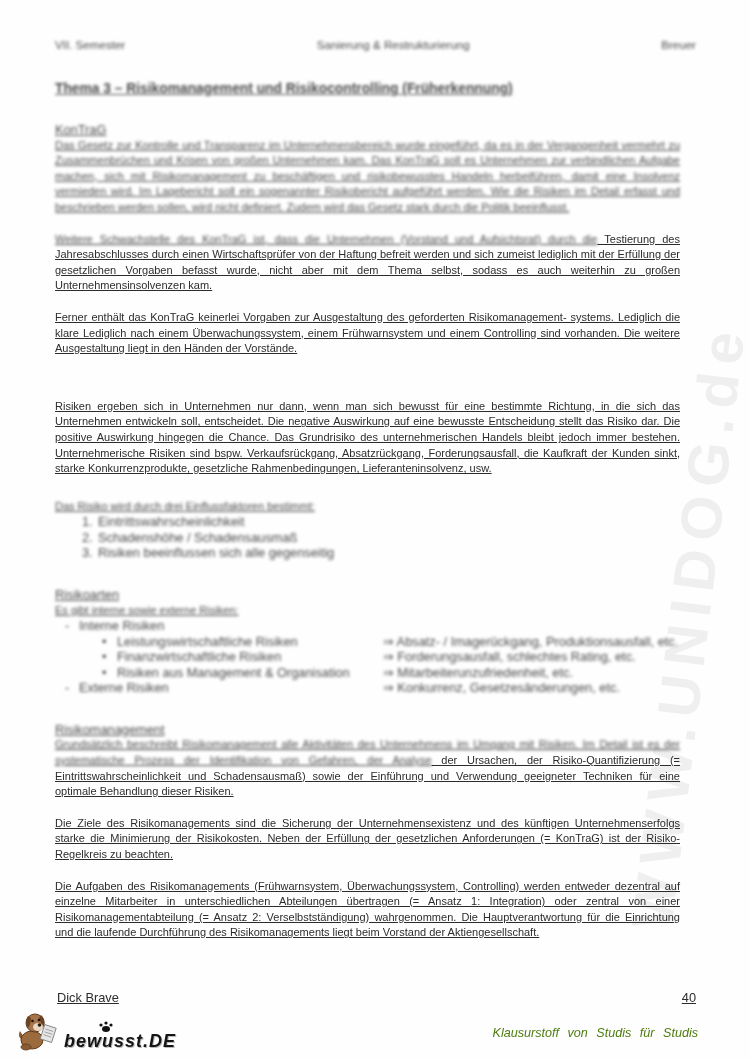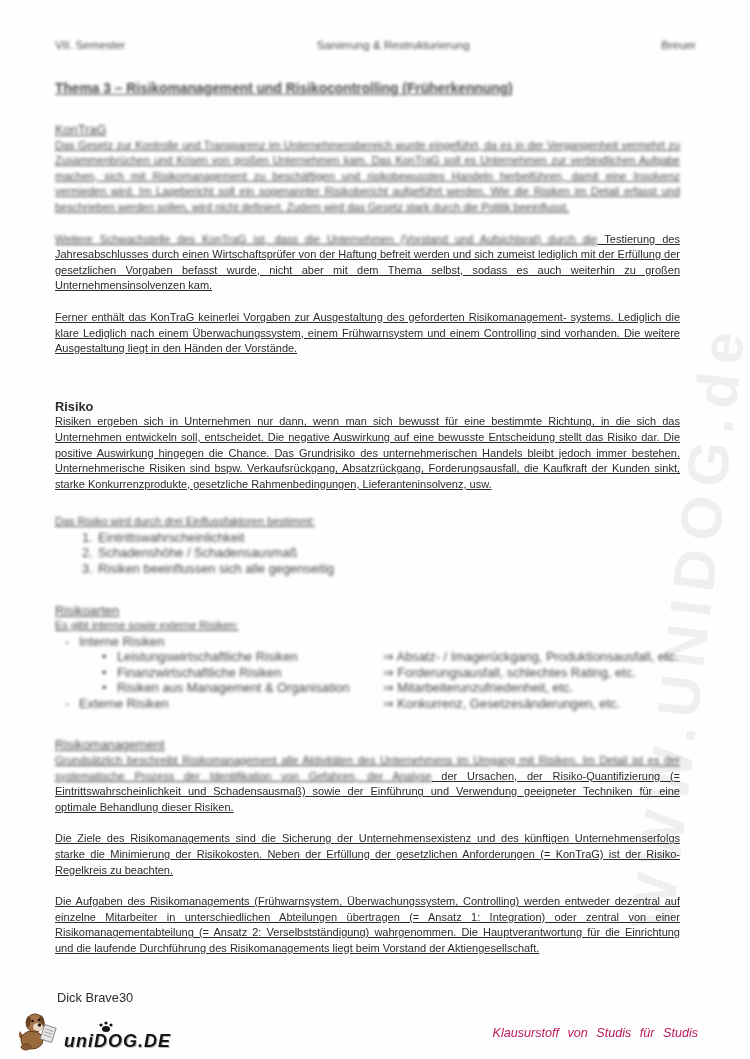--- a/index.html
+++ b/index.html
@@ -39,33 +39,33 @@
   .ra-row.lvl-bullet .label { padding-left:62px; display:inline-block; }
   .ra-row .arrow { position:absolute; left:328px; top:0; white-space:nowrap; }
 
   .watermark {
     position:absolute; left:258px; top:592px; width:860px; text-align:center;
     transform:rotate(-83deg); transform-origin:center center;
     font-size:58px; letter-spacing:9px; font-weight:bold;
     color:rgba(110,110,120,0.10); pointer-events:none; white-space:nowrap;
   }
 
-  .footer-line { position:absolute; left:57px; right:54px; top:990px; display:flex; justify-content:flex-start; font-size:12.8px; color:#2c2c2c; }
+  .footer-line { position:absolute; left:57px; right:54px; top:990px; display:flex; justify-content:space-between; font-size:12.8px; color:#2c2c2c;text-decoration:underline; }
 
   .logo-block { position:absolute; left:16px; top:1006px; display:flex; align-items:flex-end; }
   .logo-text {
     font-weight:bold; font-style:italic; font-size:18px; letter-spacing:1px;
     color:#151515; margin-left:2px; margin-bottom:4px; position:relative;
     text-shadow:1px 1px 0 #bbb;
   }
   .paw { position:absolute; top:-14px; left:34px; }
 
   .tagline {
     position:absolute; right:52px; top:1026px; font-style:italic;
-    font-size:12.6px; color:#be185d; word-spacing:5px;
+    font-size:12.6px; color:#4d7c0f; word-spacing:5px;
   }
 </style>
 </head>
 <body>
 
 <div class="page">
 
   <div class="watermark">WWW.UNIDOG.de</div>
 
   <div class="content">
@@ -81,21 +81,20 @@
     <div>
       <div class="h-underline blur">KonTraG</div>
       <p class="body blur">Das Gesetz zur Kontrolle und Transparenz im Unternehmensbereich wurde eingeführt, da es in der Vergangenheit vermehrt zu Zusammenbrüchen und Krisen von großen Unternehmen kam. Das KonTraG soll es Unternehmen zur verbindlichen Aufgabe machen, sich mit Risikomanagement zu beschäftigen und risikobewusstes Handeln herbeiführen, damit eine Insolvenz vermieden wird. Im Lagebericht soll ein sogenannter Risikobericht aufgeführt werden. Wie die Risiken im Detail erfasst und beschrieben werden sollen, wird nicht definiert. Zudem wird das Gesetz stark durch die Politik beeinflusst.</p>
       <p class="body"><span class="blur-inline">Weitere Schwachstelle des KonTraG ist, dass die Unternehmen (Vorstand und Aufsichtsrat) durch die</span><span> Testierung des Jahresabschlusses durch einen Wirtschaftsprüfer von der Haftung befreit werden und sich zumeist lediglich mit der Erfüllung der gesetzlichen Vorgaben befasst wurde, nicht aber mit dem Thema selbst, sodass es auch weiterhin zu großen Unternehmensinsolvenzen kam.</span></p>
       <p class="body">Ferner enthält das KonTraG keinerlei Vorgaben zur Ausgestaltung des geforderten Risikomanagement- systems. Lediglich die klare Lediglich nach einem Überwachungssystem, einem Frühwarnsystem und einem Controlling sind vorhanden. Die weitere Ausgestaltung liegt in den Händen der Vorstände.</p>
     </div>
 
     <div class="gap-l"></div>
 
     <div>
-      <div class="h-bold">Risiko</div>
       <p class="body">Risiken ergeben sich in Unternehmen nur dann, wenn man sich bewusst für eine bestimmte Richtung, in die sich das Unternehmen entwickeln soll, entscheidet. Die negative Auswirkung auf eine bewusste Entscheidung stellt das Risiko dar. Die positive Auswirkung hingegen die Chance. Das Grundrisiko des unternehmerischen Handels bleibt jedoch immer bestehen. Unternehmerische Risiken sind bspw. Verkaufsrückgang, Absatzrückgang, Forderungsausfall, die Kaufkraft der Kunden sinkt, starke Konkurrenzprodukte, gesetzliche Rahmenbedingungen, Lieferanteninsolvenz, usw.</p>
     </div>
 
     <div class="gap-s"></div>
 
     <div class="blur">
       <div class="line" style="margin:0;">Das Risiko wird durch drei Einflussfaktoren bestimmt:</div>
       <div class="num-list">
         <div class="num-row"><span class="num">1.</span><span>Eintrittswahrscheinlichkeit</span></div>
         <div class="num-row"><span class="num">2.</span><span>Schadenshöhe / Schadensausmaß</span></div>
@@ -142,21 +141,21 @@
       <div class="h-underline blur">Risikomanagement</div>
       <p class="body"><span class="blur-inline">Grundsätzlich beschreibt Risikomanagement alle Aktivitäten des Unternehmens im Umgang mit Risiken. Im Detail ist es der systematische Prozess der Identifikation von Gefahren, der Analyse</span><span> der Ursachen, der Risiko-Quantifizierung (= Eintrittswahrscheinlichkeit und Schadensausmaß) sowie der Einführung und Verwendung geeigneter Techniken für eine optimale Behandlung dieser Risiken.</span></p>
       <p class="body">Die Ziele des Risikomanagements sind die Sicherung der Unternehmensexistenz und des künftigen Unternehmenserfolgs starke die Minimierung der Risikokosten. Neben der Erfüllung der gesetzlichen Anforderungen (= KonTraG) ist der Risiko-Regelkreis zu beachten.</p>
       <p class="body">Die Aufgaben des Risikomanagements (Frühwarnsystem, Überwachungssystem, Controlling) werden entweder dezentral auf einzelne Mitarbeiter in unterschiedlichen Abteilungen übertragen (= Ansatz 1: Integration) oder zentral von einer Risikomanagementabteilung (= Ansatz 2: Verselbstständigung) wahrgenommen. Die Hauptverantwortung für die Einrichtung und die laufende Durchführung des Risikomanagements liegt beim Vorstand der Aktiengesellschaft.</p>
     </div>
 
   </div>
 
   <div class="footer-line">
     <span>Dick Brave</span>
-    <span>30</span>
+    <span>40</span>
   </div>
 
   <div class="logo-block">
     <span>
       <svg width="46" height="46" viewBox="0 0 46 46">
 
         <path d="M6 34 Q1 30 4 25 Q6 29 9 31 Z" fill="#8a5a33"></path>
 
         <ellipse cx="16" cy="34" rx="11" ry="9" fill="#9c6b3d" stroke="#5d3a1c" stroke-width="1"></ellipse>
 
@@ -183,19 +182,19 @@
     </span>
     <span class="logo-text">
       <span class="paw">
         <svg width="16" height="13" viewBox="0 0 16 13">
           <ellipse cx="8" cy="9" rx="4" ry="3" fill="#111"></ellipse>
           <circle cx="3" cy="5" r="1.6" fill="#111"></circle>
           <circle cx="8" cy="3" r="1.6" fill="#111"></circle>
           <circle cx="13" cy="5" r="1.6" fill="#111"></circle>
         </svg>
       </span>
-      <span>uniDOG.DE</span>
+      <span>bewusst.DE</span>
     </span>
   </div>
 
   <div class="tagline">Klausurstoff  von  Studis  für  Studis</div>
 
 </div>
 
 </body></html>

